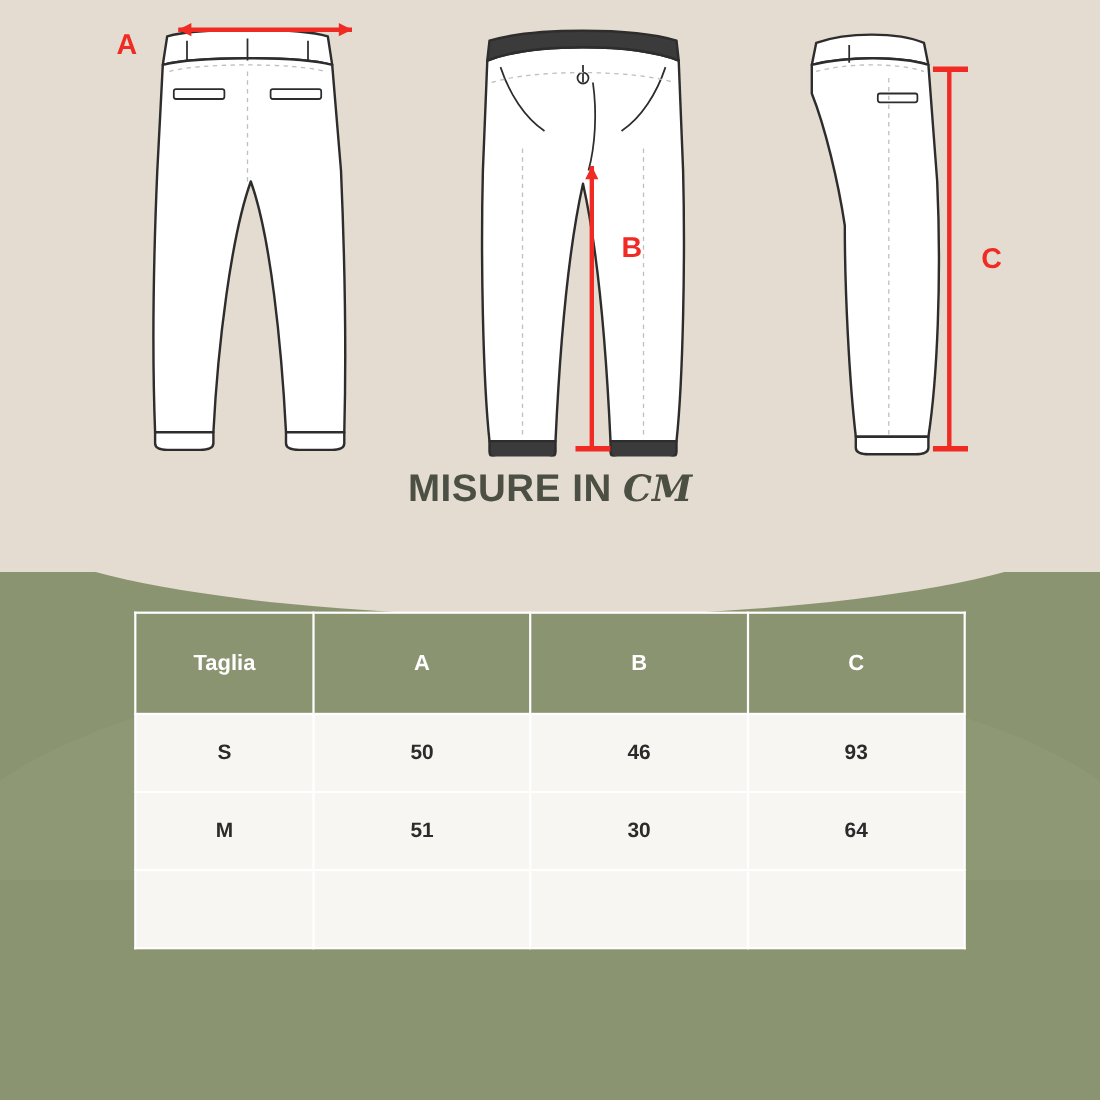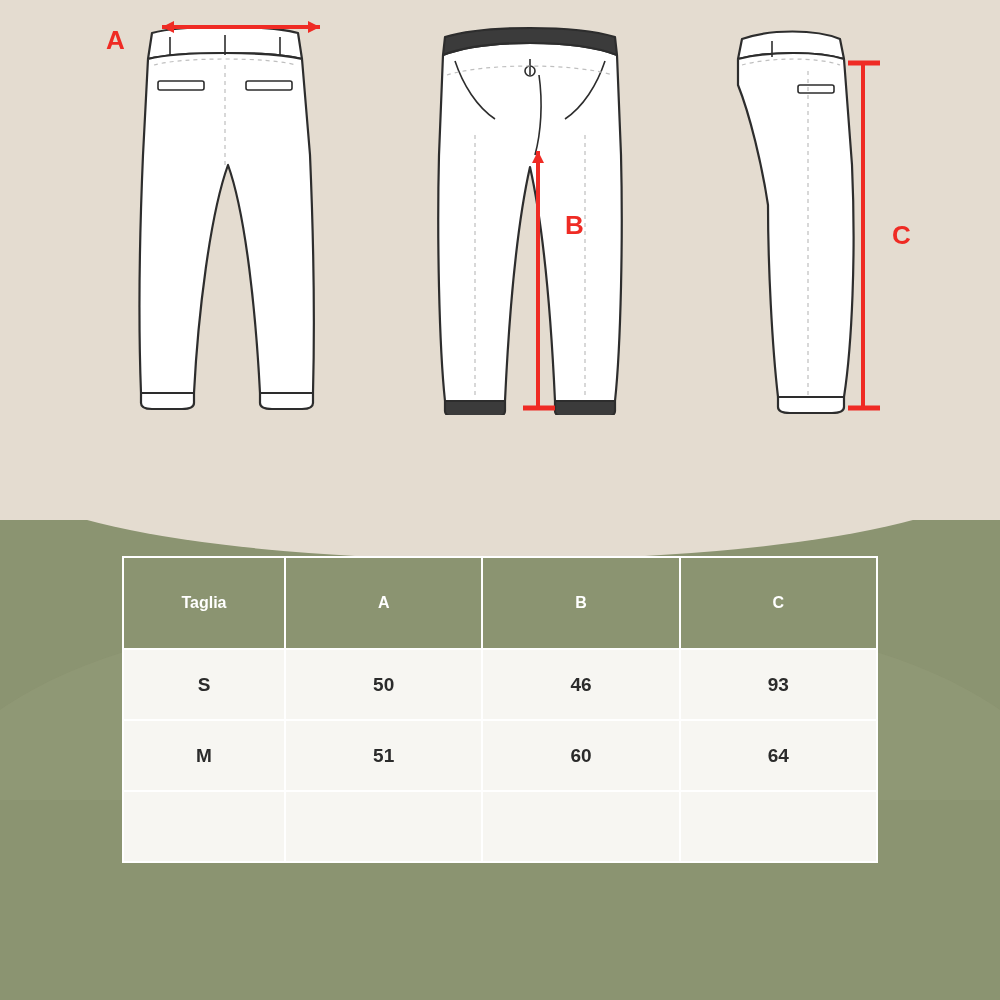--- a/index.html
+++ b/index.html
@@ -102,21 +102,21 @@
     width: 756px;
   }
   table.size-table {
     border-collapse: collapse;
     width: 756px;
     table-layout: fixed;
   }
   table.size-table th {
     background: #8b9471;
     color: #ffffff;
-    font-size: 16px;
+    font-size: 20px;
     font-weight: bold;
     height: 88px;
     border: 2px solid #ffffff;
   }
   table.size-table td {
     background: #f7f6f2;
     color: #2b2b2b;
     font-size: 19px;
     font-weight: bold;
     text-align: center;
@@ -238,20 +238,24 @@
       <svg style="position:absolute; left:128px; top:38px;" width="40" height="370" xmlns="http://www.w3.org/2000/svg">
         <line x1="15" y1="10" x2="15" y2="355" stroke="#ef2b24" stroke-width="4"></line>
         <line x1="0" y1="10" x2="32" y2="10" stroke="#ef2b24" stroke-width="5"></line>
         <line x1="0" y1="355" x2="32" y2="355" stroke="#ef2b24" stroke-width="5"></line>
       </svg>
       <div class="letter-label" style="left:172px; top:205px;">C</div>
     </div>
 
   </div>
 
+  <div class="caption">
+    <span>MISURE IN</span>
+    <span class="cm">CM</span>
+  </div>
 
   <div class="table-wrap">
     <table class="size-table">
       <thead>
         <tr>
           <th>Taglia</th>
           <th>A</th>
           <th>B</th>
           <th>C</th>
         </tr>
@@ -259,21 +263,21 @@
       <tbody>
         <tr>
           <td>S</td>
           <td>50</td>
           <td>46</td>
           <td>93</td>
         </tr>
         <tr>
           <td>M</td>
           <td>51</td>
-          <td>60</td>
+          <td>30</td>
           <td>64</td>
         </tr>
         <tr>
           <td class="empty"></td>
           <td class="empty"></td>
           <td class="empty"></td>
           <td class="empty"></td>
         </tr>
       </tbody>
     </table>

